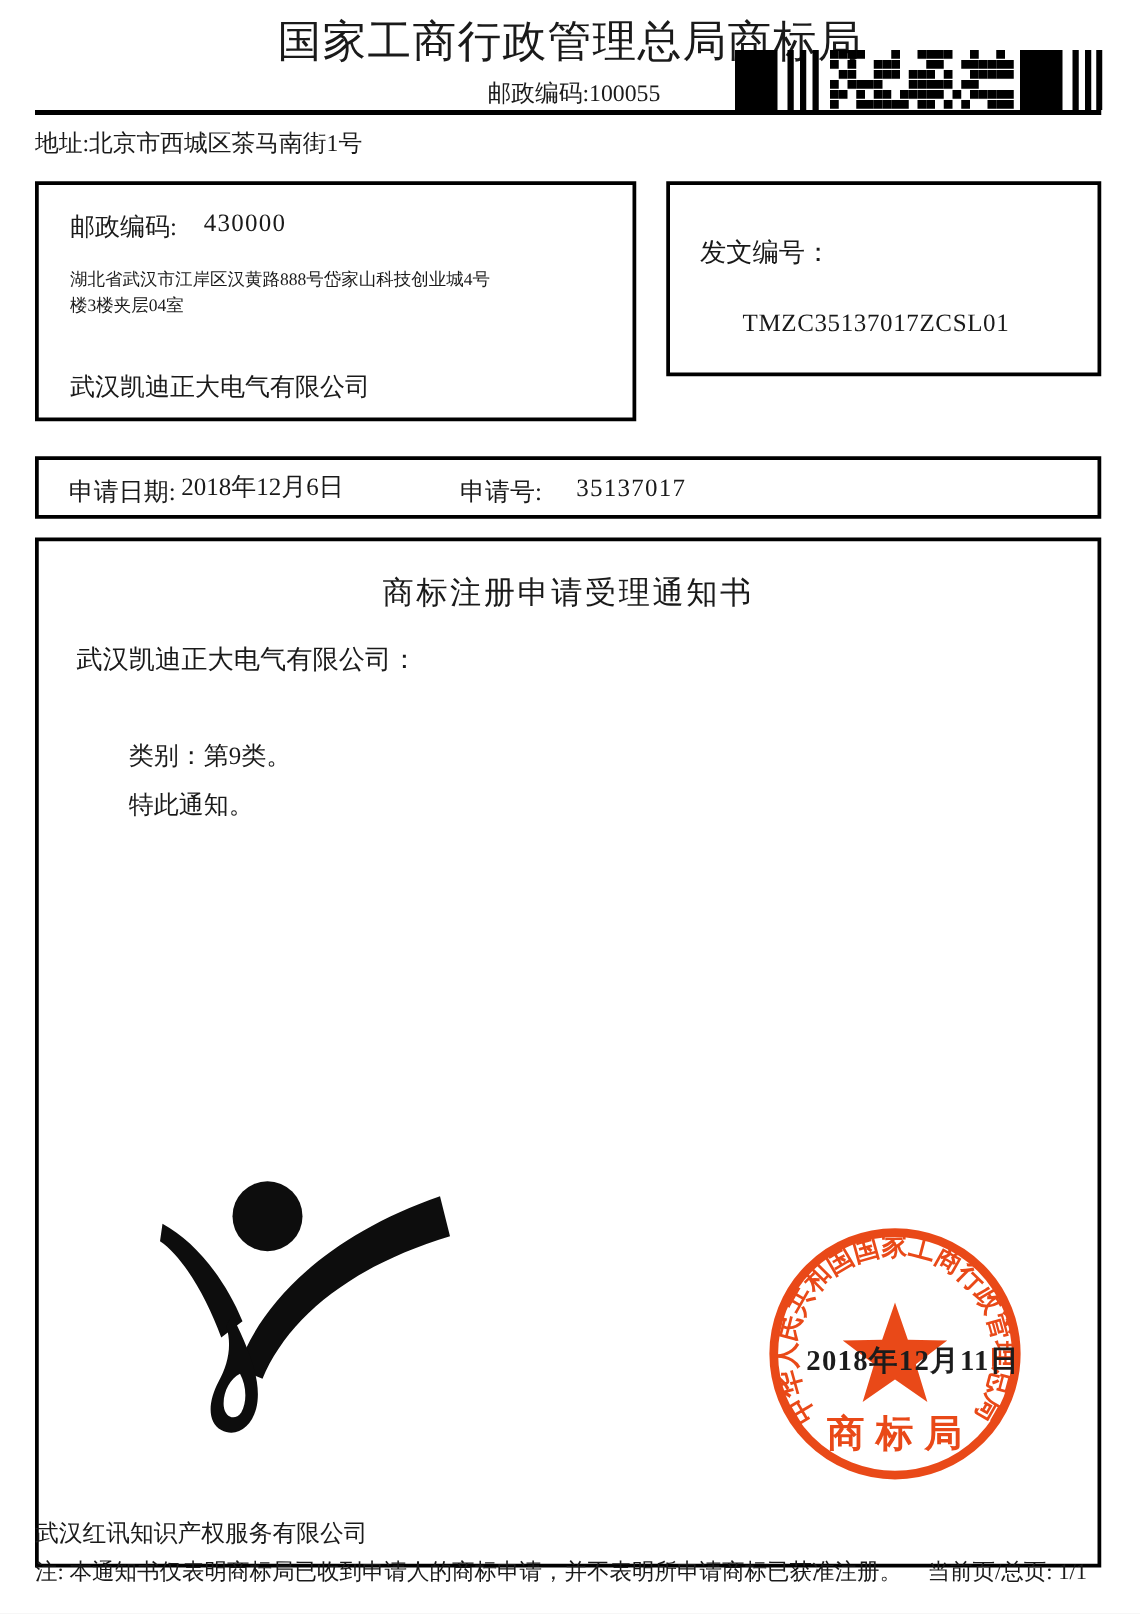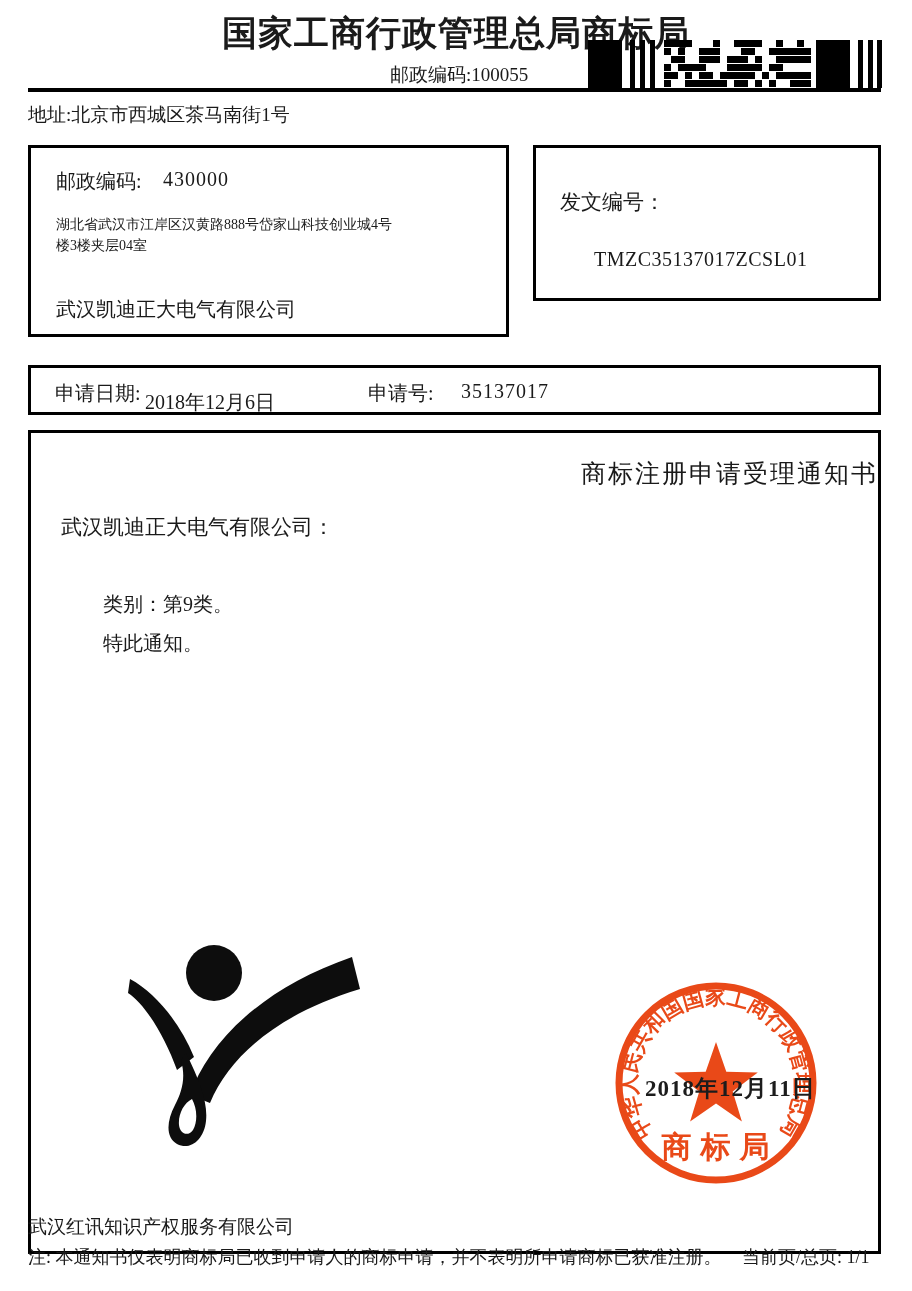--- a/index.html
+++ b/index.html
@@ -4,21 +4,21 @@
 <style>
   * { margin:0; padding:0; box-sizing:border-box; }
   html,body { background:#e9e9e9; }
   body { font-family:"Liberation Serif","DejaVu Serif",serif; color:#1a1a1a; }
   .page {
     position:relative; width:912px; height:1291px; background:#ffffff;
     margin:0 auto; overflow:hidden;
   }
   .doc-title {
     position:absolute; left:0; top:10px; width:100%;
-    text-align:center; font-size:35px; font-weight:bold; letter-spacing:1px;
+    text-align:center; font-size:35px; font-weight:normal; letter-spacing:1px;
   }
   .hdr-address { position:absolute; left:28px; top:62px; font-size:19px;margin-top:40px; }
   .hdr-postcode { position:absolute; left:390px; top:62px; font-size:19px; }
   .barcode { position:absolute; left:588px; top:40px; width:294px; height:48px; }
   .hdr-rule { position:absolute; left:28px; top:88px; width:853px; border-top:4px solid #000; }
 
   .box { position:absolute; border:3px solid #000; background:#fff;margin-top:47px; }
   .recipient-box { left:28px; top:98px; width:481px; height:192px; }
   .docnum-box   { left:533px; top:98px; width:348px; height:156px; }
   .approw-box   { left:28px; top:318px; width:853px; height:50px; }
@@ -26,25 +26,25 @@
 
   .abs { position:absolute; }
   .t20 { font-size:20px; }
   .recipient-postcode-label { left:25px; top:20px; }
   .recipient-postcode-value { left:132px; top:20px; letter-spacing:1px; }
   .recipient-address { left:25px; top:66px; width:456px; font-size:14px; line-height:1.5; white-space:pre-line; }
   .recipient-company { left:25px; top:148px; }
   .docnum-label { left:24px; top:40px; font-size:21px; }
   .docnum-value { left:58px; top:100px; font-size:20px; letter-spacing:0.5px; }
   .app-date-label { left:24px; top:12px; }
-  .app-date-value { left:114px; top:21px; }
+  .app-date-value { left:114px; top:8px; }
   .app-no-label { left:337px; top:12px; }
   .app-no-value { left:430px; top:12px; letter-spacing:1px; }
 
-  .notice-title { left:0; top:24px; width:100%; text-align:right; font-size:25px; letter-spacing:2px; font-weight:normal; }
+  .notice-title { left:0; top:24px; width:100%; text-align:center; font-size:25px; letter-spacing:2px; font-weight:normal; }
   .notice-addressee { left:30px; top:80px; font-size:21px; }
   .notice-para { left:30px; font-size:20px; text-indent:42px; white-space:nowrap; }
   .p1 { top:120px; } .p2 { top:158px; } .p3 { top:197px; }
 
   .tm-logo { left:97px; top:510px; width:232px; height:204px; }
   .seal { left:582px; top:547px; width:206px; height:206px; }
   .seal-date { left:614px; top:640px; font-size:23px; color:#1c1c1c; z-index:3; letter-spacing:1px;font-weight:bold; }
 
   .footer-agency { left:28px; top:1214px; font-size:19px; }
   .footer-note { left:28px; top:1245px; font-size:18px; }

